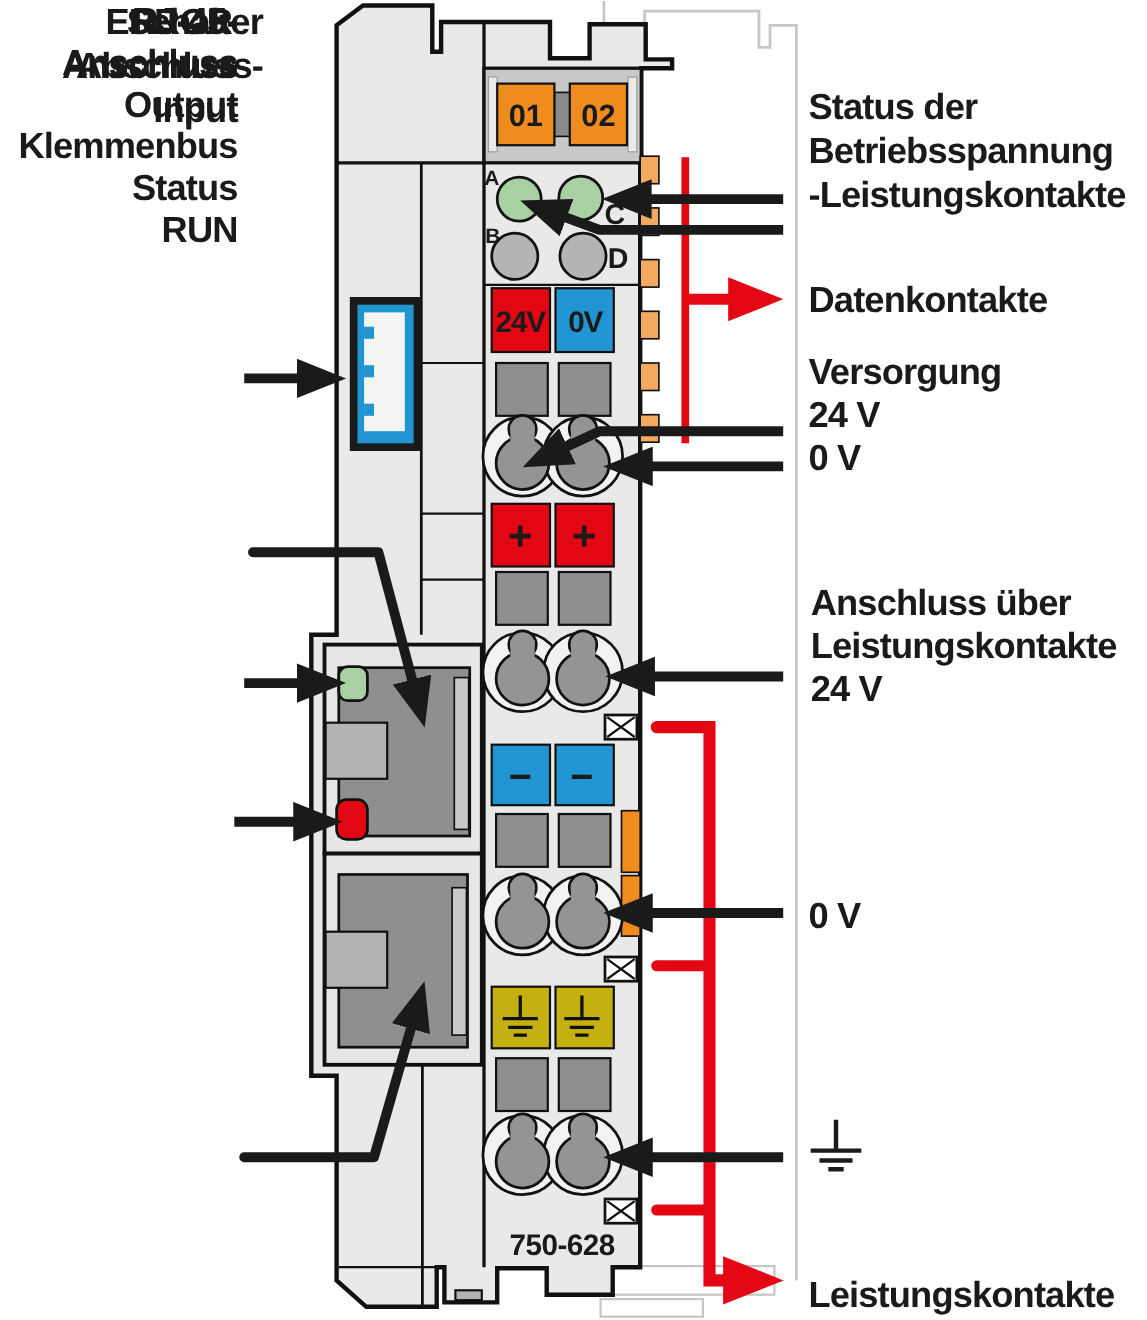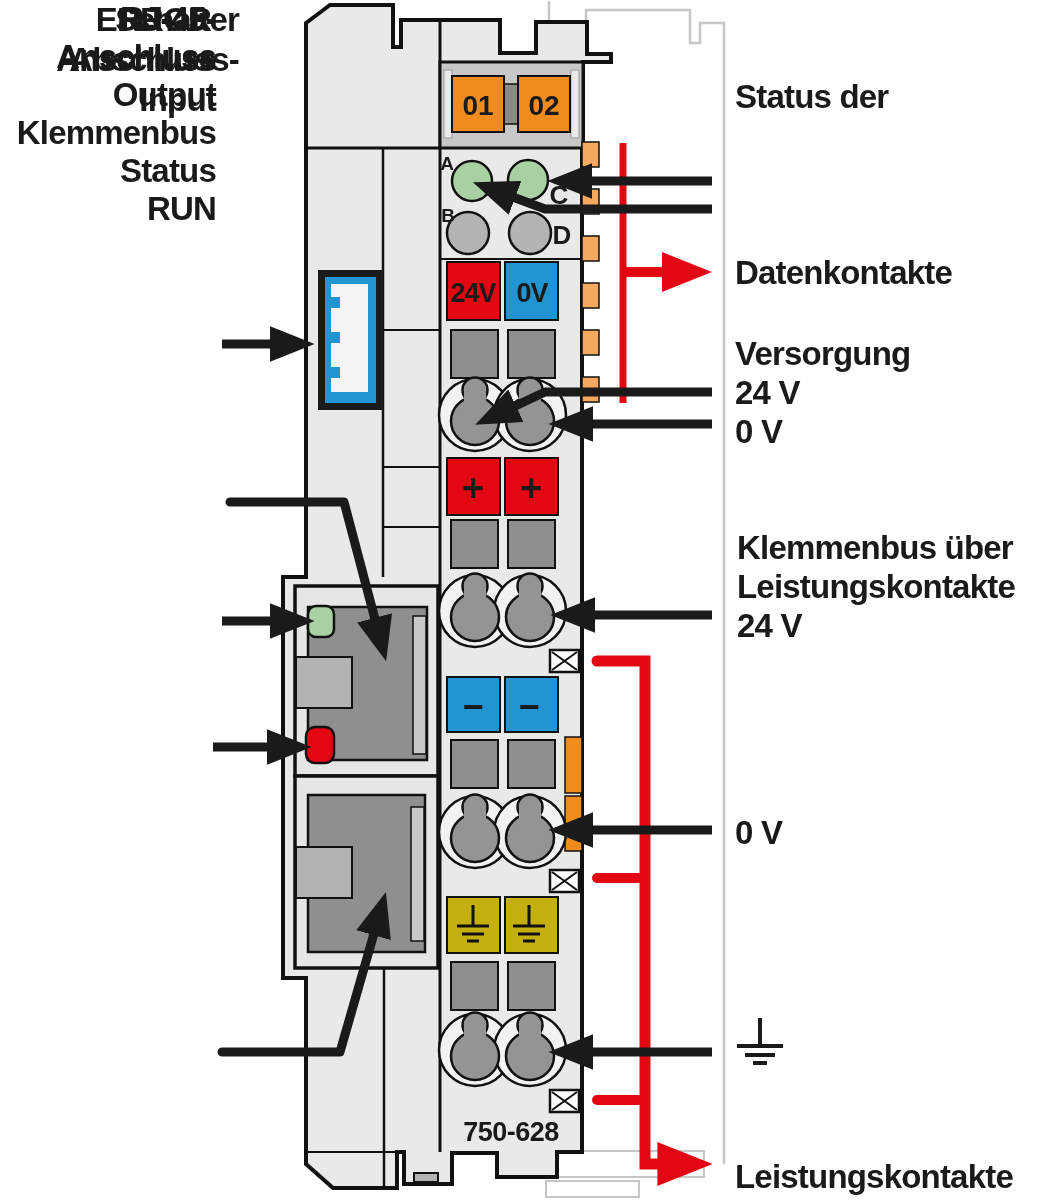--- a/index.html
+++ b/index.html
@@ -247,34 +247,36 @@
 </div>
 
 <div class="ann left" style="left:0;top:966;width:216px;">
   <div>RJ-45-</div>
   <div>Anschluss</div>
   <div>Input</div>
 </div>
 
 <div class="ann right" style="left:735px;top:77px;">
   <div>Status der</div>
+  <div>Betriebsspannung</div>
+  <div>-Leistungskontakte</div>
 </div>
 
 <div class="ann right" style="left:735px;top:253px;">
   <div>Datenkontakte</div>
 </div>
 
-<div class="ann right" style="left:735px;top:334px;line-height:39px;">
+<div class="ann right" style="left:735px;top:318px;line-height:39px;">
   <div>Versorgung</div>
   <div>24 V</div>
   <div>0 V</div>
 </div>
 
 <div class="ann right" style="left:737px;top:528px;line-height:39px;">
-  <div>Klemmenbus über</div>
+  <div>Anschluss über</div>
   <div>Leistungskontakte</div>
   <div>24 V</div>
 </div>
 
 <div class="ann right" style="left:735px;top:813px;">
   <div>0 V</div>
 </div>
 
 <div class="ann right" style="left:735px;top:1157px;">
   <div>Leistungskontakte</div>

